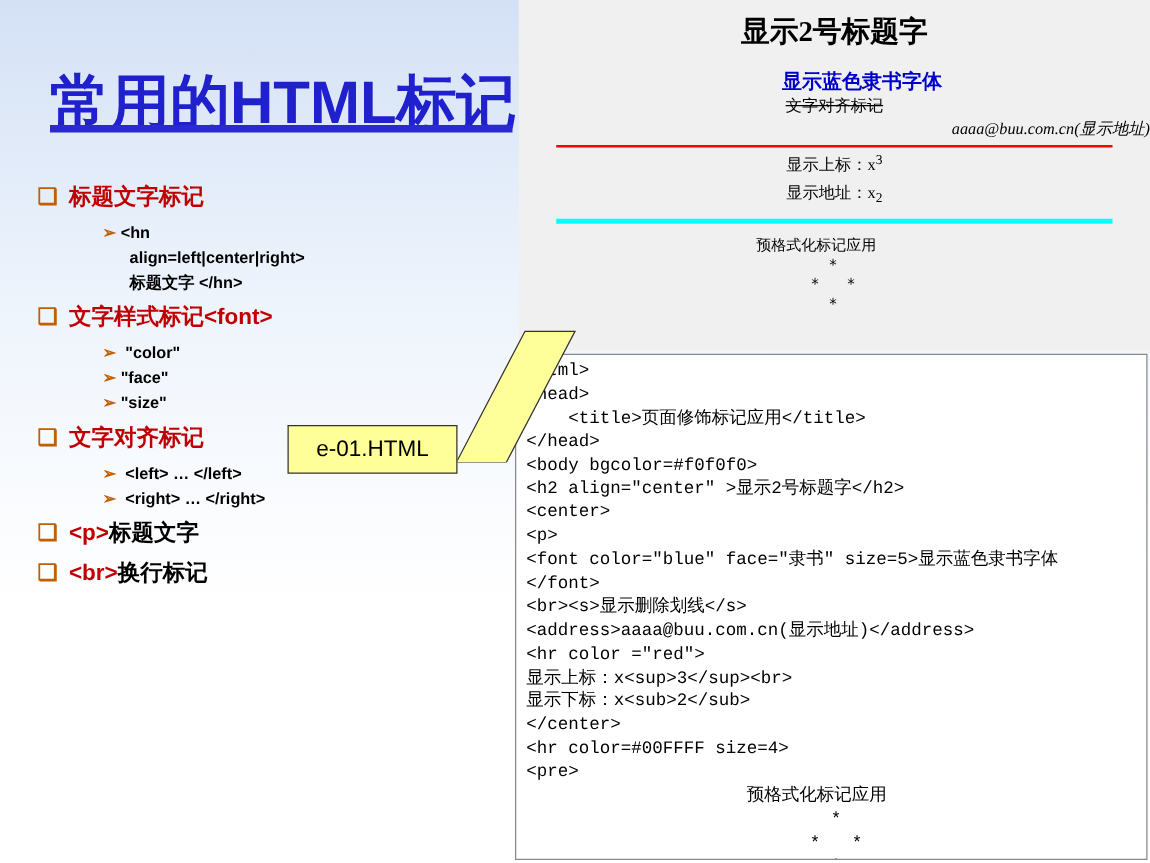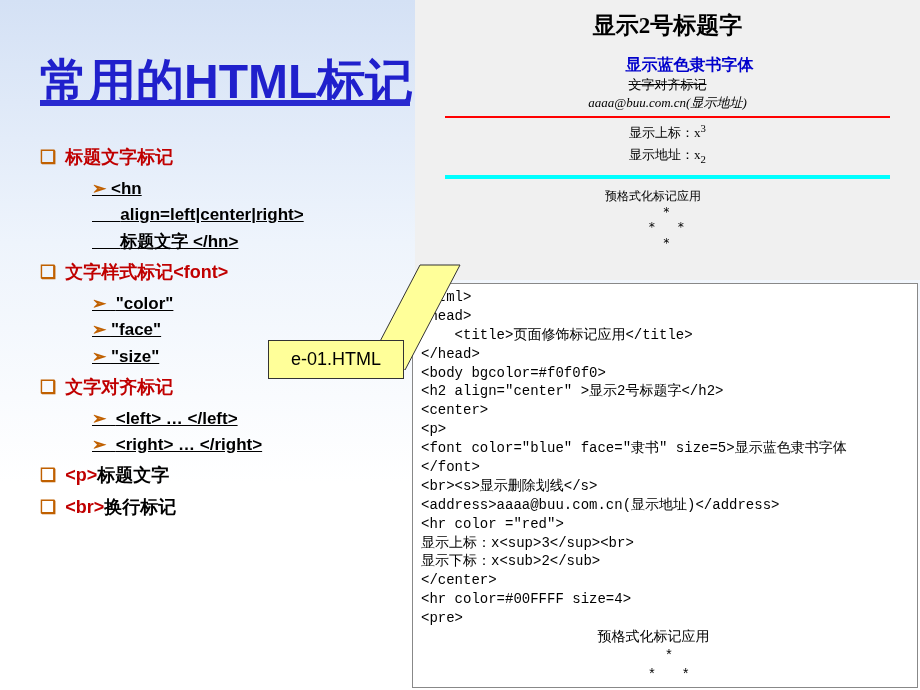--- a/index.html
+++ b/index.html
@@ -19,51 +19,51 @@
   }
   .title-underline {
     position: absolute;
     left: 40px; top: 100px;
     width: 370px; height: 6px;
     border-top: 4px solid #2a2ad0;
     border-bottom: 2px solid #2a2ad0;
   }
   .outline {
     position: absolute;
-    left: 40px; top: 140px;
+    left: 30px; top: 140px;
     width: 380px;
     font-size: 18px;
     line-height: 1.55;
     font-weight: bold;
   }
   .outline .li1 { margin: 4px 0 4px 0; }
   .outline .li1::before {
     content: "❑ ";
     color: #c06000;
     margin-right: 4px;
   }
-  .outline .li2 { margin-left: 52px; color: #000; font-size: 17px; text-decoration: underline; }
+  .outline .li2 { margin-left: 52px; color: #000; font-size: 13px; }
   .outline .li2::before { content: "➢  "; color: #c06000; }
   .li1-label { color: #c00000; }
   .li1-tag { color: #c00000; }
   .li1-plain { color: #000; }
   
   .preview {
     position: absolute;
     left: 415px; top: 0;
     width: 505px; height: 280px;
     background: #f0f0f0;
     font-family: SimSun, serif;
     font-size: 13px;
     text-align: center;
   }
   .preview h2 { font-size: 23px; margin: 10px 0 14px; font-weight: bold; }
   .preview .blue-font { color: #0000cc; font-family: SimSun, serif; font-size: 16px; font-weight: bold; padding-left: 44px; }
   .preview .strike { text-decoration: line-through; }
-  .preview .addr { font-style: italic; }
+  .preview .addr { font-style: italic; text-align: right; }
   .preview hr.red { border: none; border-top: 2px solid red; margin: 4px 30px; }
   .preview hr.cyan { border: none; border-top: 4px solid #00ffff; margin: 10px 30px; }
   .preview .sup-sub { margin: 4px 0; }
   .preview pre { font-family: SimSun, monospace; font-size: 12px; text-align: left; margin-left: 190px; line-height: 1.3; }
   
   .code-box {
     position: absolute;
     left: 412px; top: 283px;
     width: 506px; height: 405px;
     background: #ffffff;
@@ -80,21 +80,20 @@
     position: absolute;
     left: 230px; top: 340px;
     z-index: 5;
   }
   .callout-box {
     background: #ffff99;
     border: 1px solid #333;
     padding: 8px 22px;
     font-size: 18px;
     color: #000;
-    margin-left: 38px;
   }
   .callout svg {
     position: absolute;
     left: 135px; top: -80px;
     width: 100px; height: 110px;
     z-index: -1;
   }
 </style>
 </head>
 <body>

